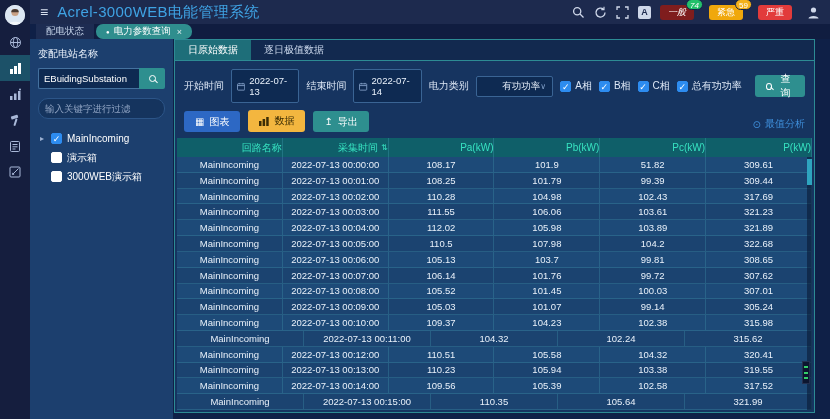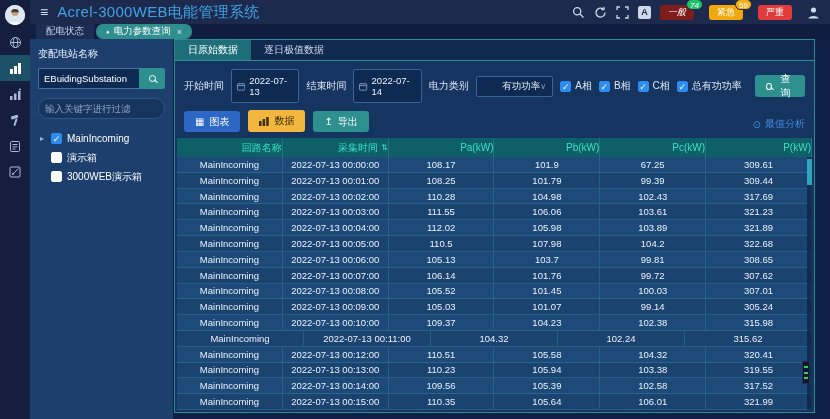--- a/index.html
+++ b/index.html
@@ -359,21 +359,21 @@
             <div class="th">
               <span>P(kW)</span>
             </div>
           </div>
           <div class="tbody">
               <div class="trow">
                 <div class="td">MainIncoming</div>
                 <div class="td">2022-07-13 00:00:00</div>
                 <div class="td">108.17</div>
                 <div class="td">101.9</div>
-                <div class="td">67.25</div>
+                <div class="td">51.82</div>
                 <div class="td">309.61</div>
               </div>
               <div class="trow alt">
                 <div class="td">MainIncoming</div>
                 <div class="td">2022-07-13 00:01:00</div>
                 <div class="td">108.25</div>
                 <div class="td">101.79</div>
                 <div class="td">99.39</div>
                 <div class="td">309.44</div>
               </div>
@@ -478,21 +478,20 @@
                 <div class="td">109.56</div>
                 <div class="td">105.39</div>
                 <div class="td">102.58</div>
                 <div class="td">317.52</div>
               </div>
               <div class="trow alt">
                 <div class="td">MainIncoming</div>
                 <div class="td">2022-07-13 00:15:00</div>
                 <div class="td">110.35</div>
                 <div class="td">105.64</div>
-                <div class="td">106.01</div>
                 <div class="td">321.99</div>
               </div>
             </div>
           <div class="vscroll">
             <div class="vthumb"></div>
           </div>
           <div class="mini-widget">
               <i></i>
               <i></i>
               <i></i>

